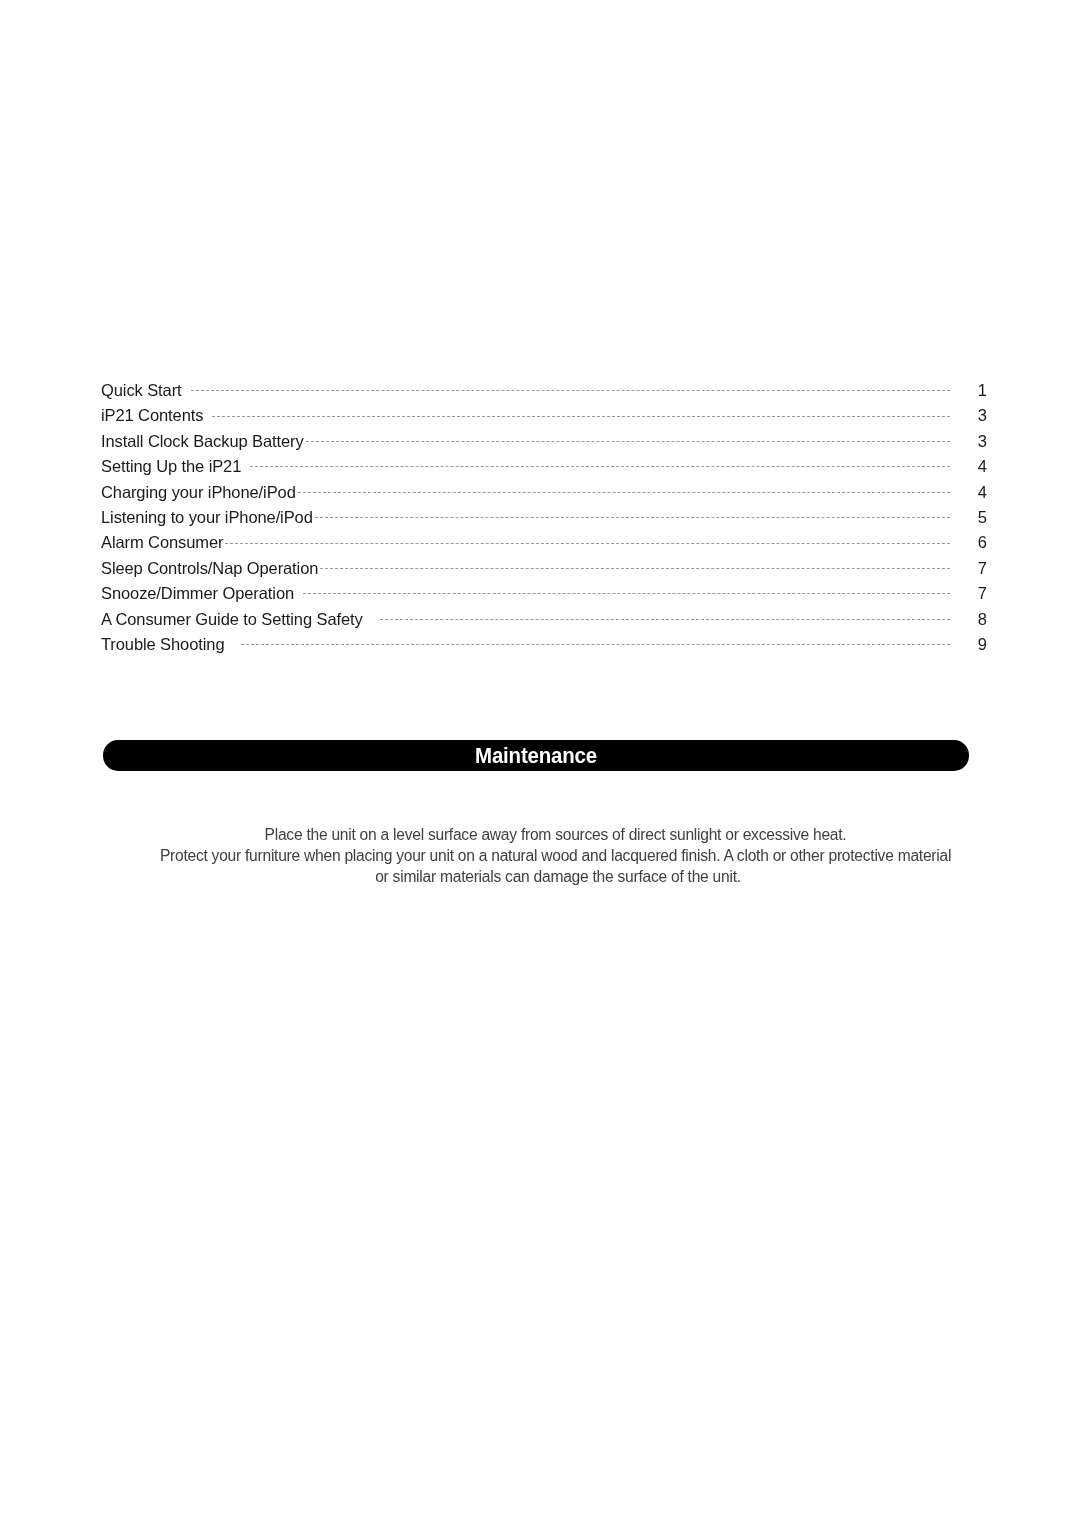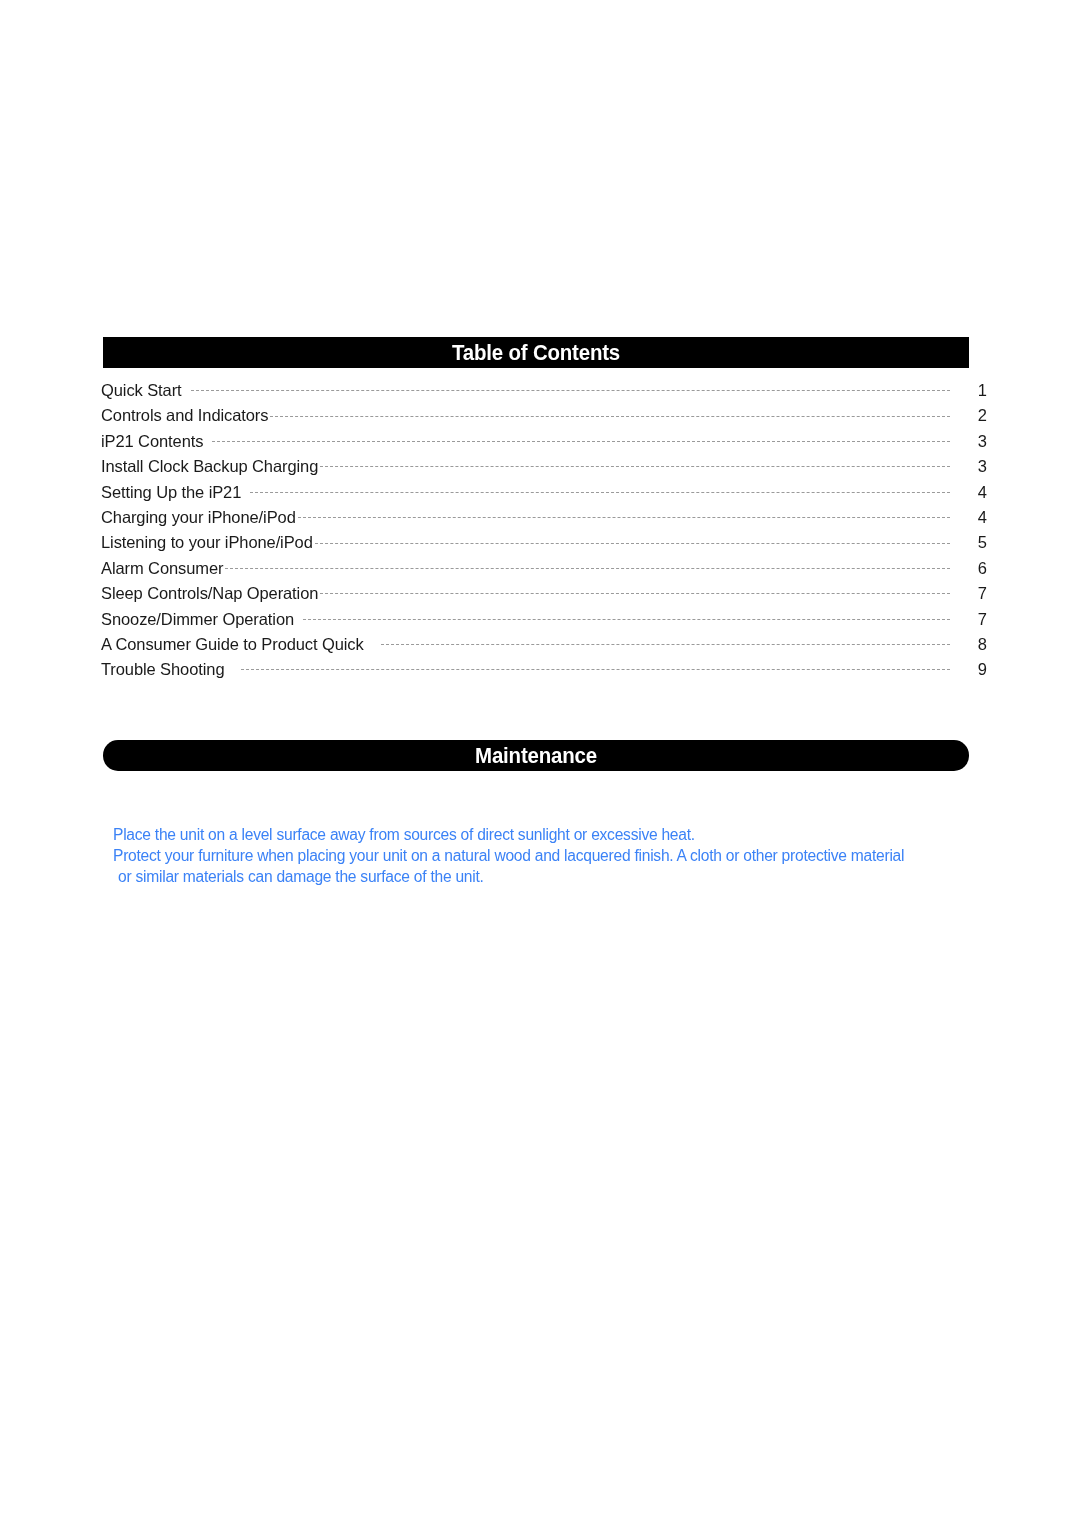--- a/index.html
+++ b/index.html
@@ -102,61 +102,54 @@
   
   .maintenance-body {
     position: absolute;
     left: 113px;
     top: 824px;
     width: 885px;
   }
   .maint-para {
     font-size: 15.6px;
     line-height: 21.2px;
-    color: #3b82f6;
+    color: #404040;
     letter-spacing: -0.25px;
     margin: 0;
     white-space: nowrap;
+    text-align: center;
   }
   .maint-para .cont {
     display: block;
     padding-left: 5px;
   }
 </style>
 </head>
 <body>
 
 <div class="page">
 
-  <div class="section-bar" id="toc-bar">
-    <span class="bar-title">Table of Contents</span>
-  </div>
 
   <div class="toc">
 
     <div class="toc-row gap-md">
       <span class="toc-label">Quick Start</span>
       <span class="toc-leader"></span>
       <span class="toc-page">1</span>
     </div>
 
-    <div class="toc-row gap-sm">
-      <span class="toc-label">Controls and Indicators</span>
-      <span class="toc-leader"></span>
-      <span class="toc-page">2</span>
-    </div>
 
     <div class="toc-row gap-md">
       <span class="toc-label">iP21 Contents</span>
       <span class="toc-leader"></span>
       <span class="toc-page">3</span>
     </div>
 
     <div class="toc-row gap-sm">
-      <span class="toc-label">Install Clock Backup Charging</span>
+      <span class="toc-label">Install Clock Backup Battery</span>
       <span class="toc-leader"></span>
       <span class="toc-page">3</span>
     </div>
 
     <div class="toc-row gap-md">
       <span class="toc-label">Setting Up the iP21</span>
       <span class="toc-leader"></span>
       <span class="toc-page">4</span>
     </div>
 
@@ -184,21 +177,21 @@
       <span class="toc-page">7</span>
     </div>
 
     <div class="toc-row gap-md">
       <span class="toc-label">Snooze/Dimmer Operation</span>
       <span class="toc-leader"></span>
       <span class="toc-page">7</span>
     </div>
 
     <div class="toc-row gap-lg">
-      <span class="toc-label">A Consumer Guide to Product Quick</span>
+      <span class="toc-label">A Consumer Guide to Setting Safety</span>
       <span class="toc-leader"></span>
       <span class="toc-page">8</span>
     </div>
 
     <div class="toc-row gap-lg">
       <span class="toc-label">Trouble Shooting</span>
       <span class="toc-leader"></span>
       <span class="toc-page">9</span>
     </div>
 

